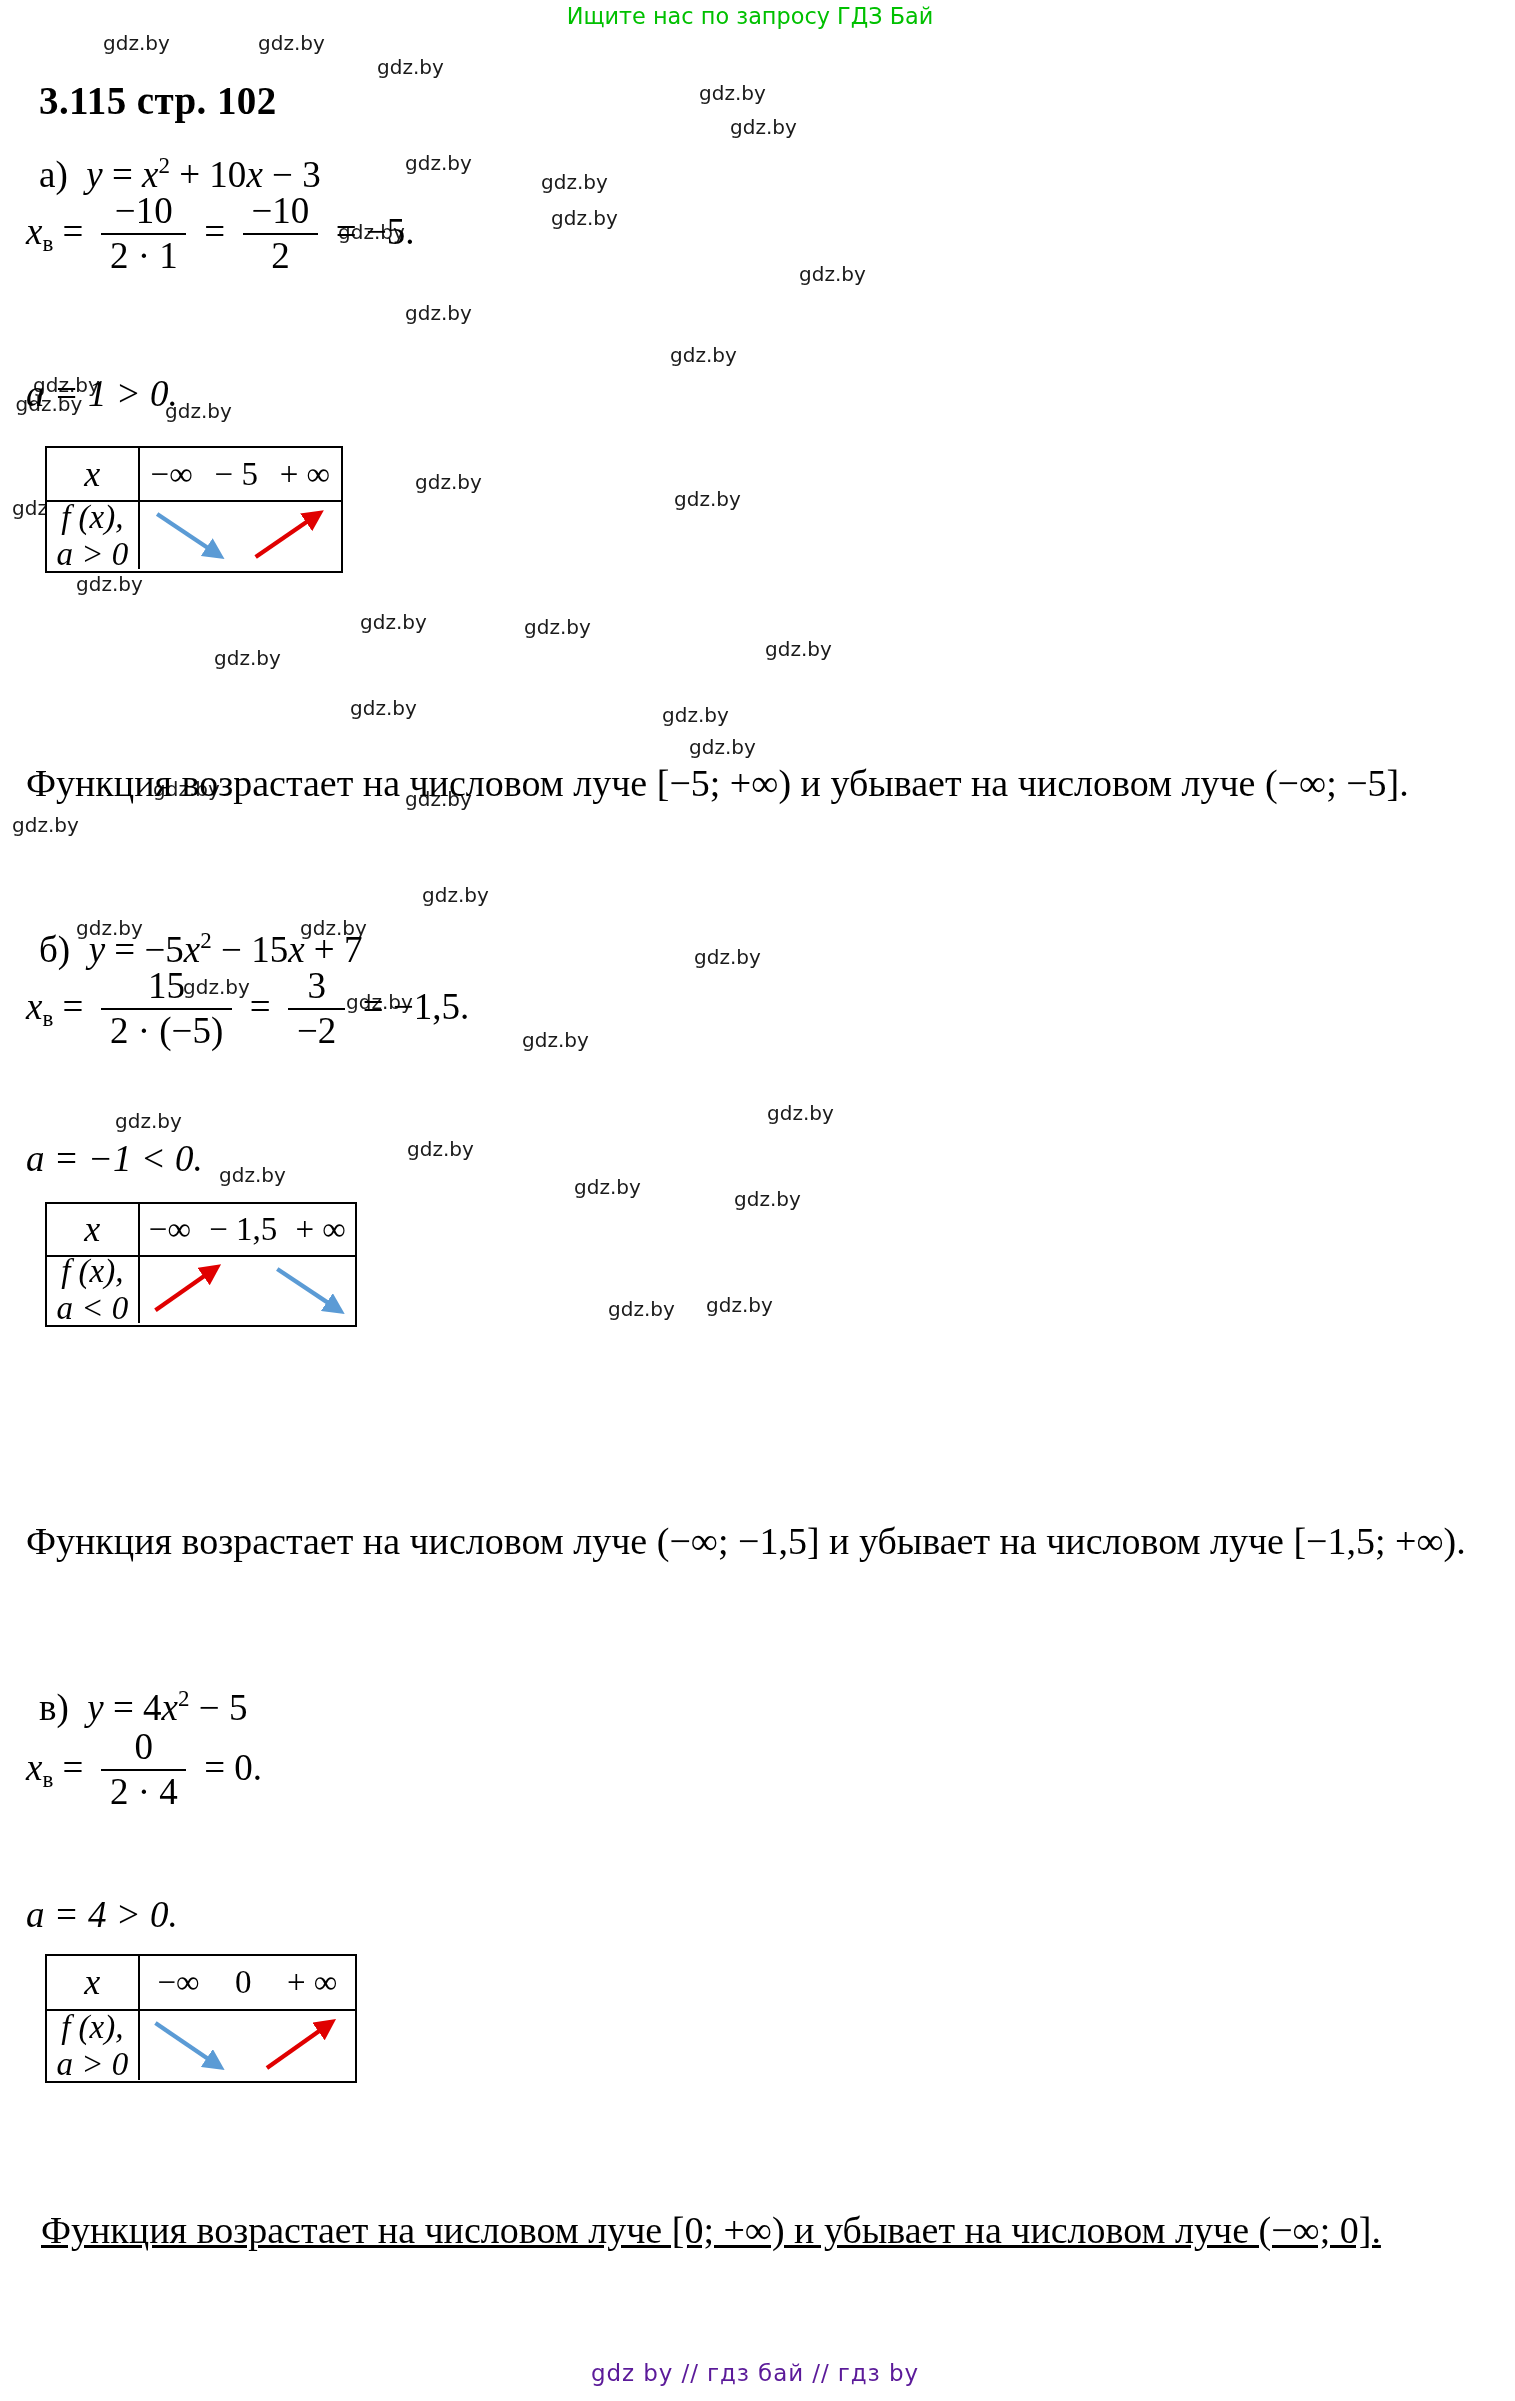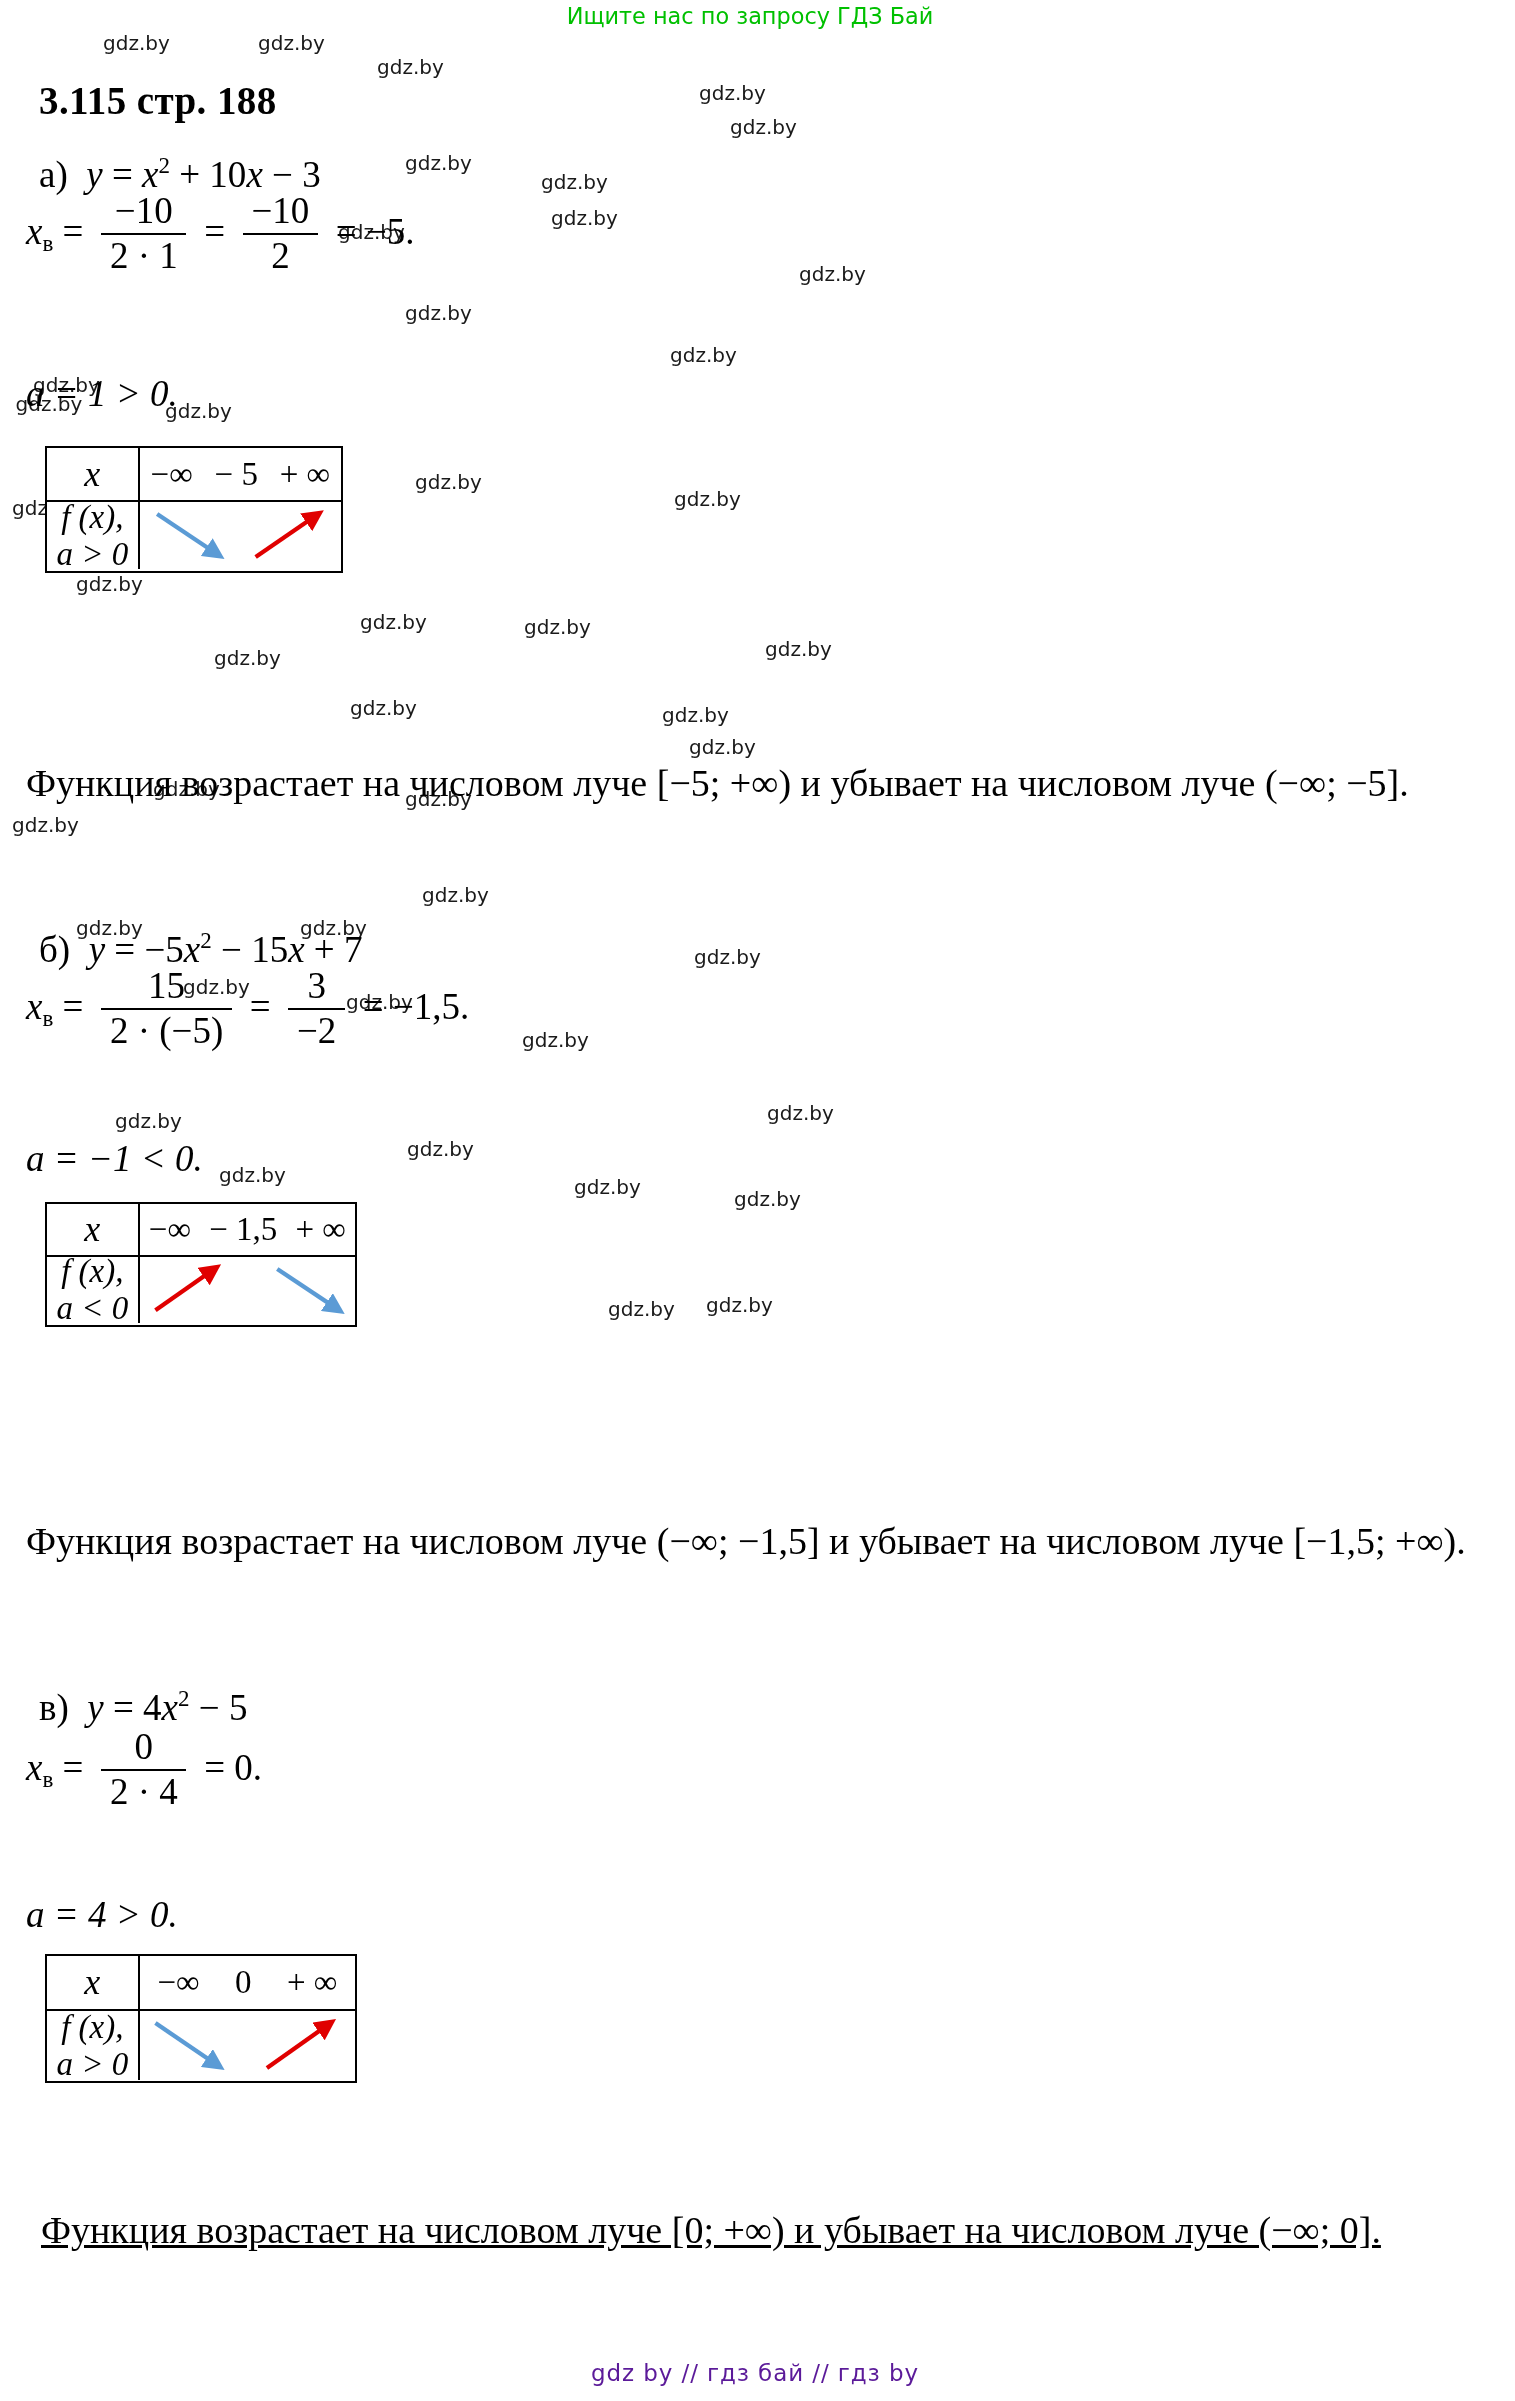--- a/index.html
+++ b/index.html
@@ -166,21 +166,21 @@
     line-height: 1.32;
     z-index: 6;
     width: 1447px;
   }
 </style>
 </head>
 <body>
 
 <div class="promo-top">Ищите нас по запросу ГДЗ Бай</div>
 
-<div class="task-title">3.115 стр. 188</div>
+<div class="task-title">3.115 стр. 102</div>
 
 <div class="mblock" style="left:39px; top:151px;">
   <div class="mline">
     <span>а)</span>
     <span class="it">&nbsp;y</span> =
     <span class="it">x</span><span class="sup">2</span>
     <span>+ 10</span><span class="it">x</span>
     <span>− 3</span>
   </div>
 </div>

